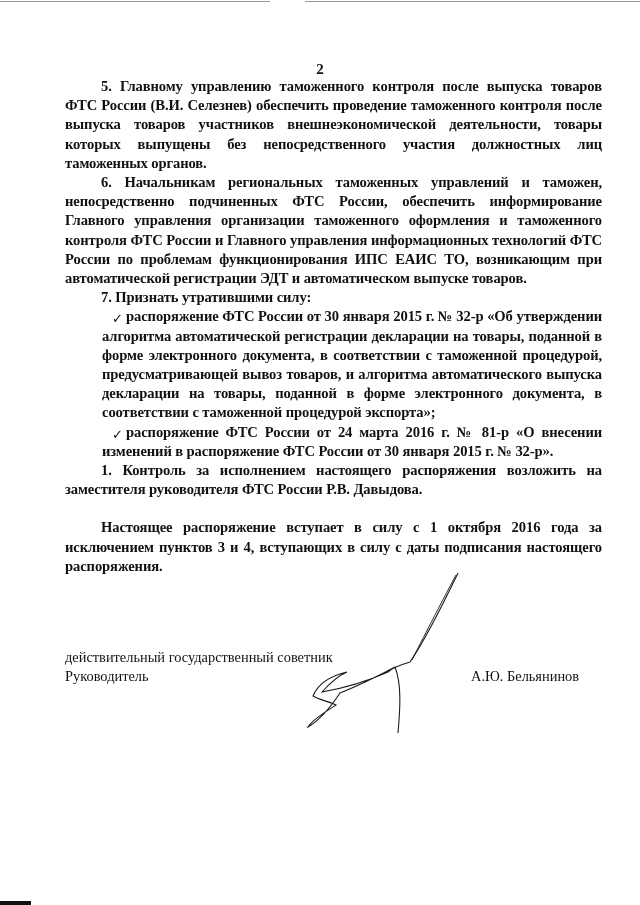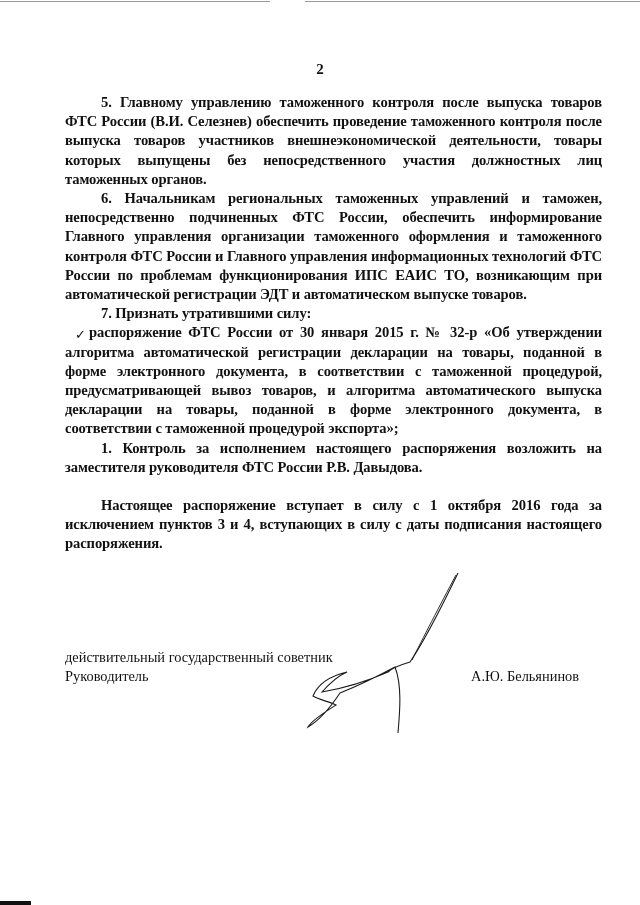--- a/index.html
+++ b/index.html
@@ -7,31 +7,31 @@
       width: 640px; height: 905px; position: relative; overflow: hidden;
       font-family: "Liberation Serif", "DejaVu Serif", serif;
       color: #111111;
     }
     .scan-top { position: absolute; top: 1px; height: 1px; background: #9a9a9a; }
     .page-num {
       position: absolute; top: 61px; left: 0; width: 640px; text-align: center;
       font-size: 15px; font-weight: bold;
     }
     .body-text {
-      position: absolute; left: 65px; top: 93px; width: 537px;
+      position: absolute; left: 65px; top: 77px; width: 537px;
       font-size: 14.6px; line-height: 19.2px; font-weight: bold;
       letter-spacing: -0.1px;
     }
     .para { margin: 0; text-align: justify; text-indent: 36px; }
     .check {
       display: inline-block; width: 14px; margin-left: -14px; margin-right: 0px;
       font-weight: normal; text-indent: 0; position: relative; top: 2px;
       font-family: "DejaVu Sans", sans-serif; font-size: 13px;
     }
-    .item { text-indent: 24px; }
+    .item { text-indent: 24px; margin-left: 37px; }
     .effective { margin-top: 19px; }
     .signature-block {
       position: absolute; left: 65px; top: 648px;
       font-size: 14.4px; line-height: 19px;
     }
     .signer-name {
       position: absolute; left: 471px; top: 668px; font-size: 14.4px;
     }
     .signature-svg { position: absolute; left: 0; top: 0; width: 640px; height: 905px; pointer-events: none; }
     .scan-mark { position: absolute; left: 0; top: 901px; width: 31px; height: 4px; background: #111; }
@@ -42,20 +42,21 @@
 <div class="scan-top" style="left:0;width:270px;"></div>
 <div class="scan-top" style="left:305px;width:335px;"></div>
 
 <div class="page-num">2</div>
 
 <div class="body-text">
   <p class="para">5. Главному управлению таможенного контроля после выпуска товаров ФТС России (В.И. Селезнев) обеспечить проведение таможенного контроля после выпуска товаров участников внешнеэкономической деятельности, товары которых выпущены без непосредственного участия должностных лиц таможенных органов.</p>
   <p class="para">6. Начальникам региональных таможенных управлений и таможен, непосредственно подчиненных ФТС России, обеспечить информирование Главного управления организации таможенного оформления и таможенного контроля ФТС России и Главного управления информационных технологий ФТС России по проблемам функционирования ИПС ЕАИС ТО, возникающим при автоматической регистрации ЭДТ и автоматическом выпуске товаров.</p>
   <p class="para">7. Признать утратившими силу:</p>
   <p class="para item"><span class="check">✓</span><span>распоряжение ФТС России от 30 января 2015 г. № 32-р «Об утверждении алгоритма автоматической регистрации декларации на товары, поданной в форме электронного документа, в соответствии с таможенной процедурой, предусматривающей вывоз товаров, и алгоритма автоматического выпуска декларации на товары, поданной в форме электронного документа, в соответствии с таможенной процедурой экспорта»;</span></p>
+  <p class="para item"><span class="check">✓</span><span>распоряжение ФТС России от 24 марта 2016 г. № 81-р «О внесении изменений в распоряжение ФТС России от 30 января 2015 г. № 32-р».</span></p>
   <p class="para">1. Контроль за исполнением настоящего распоряжения возложить на заместителя руководителя ФТС России Р.В. Давыдова.</p>
   <p class="para effective">Настоящее распоряжение вступает в силу с 1 октября 2016 года за исключением пунктов 3 и 4, вступающих в силу с даты подписания настоящего распоряжения.</p>
 </div>
 
 <div class="signature-block">
   <div>действительный государственный советник</div>
   <div>Руководитель</div>
 </div>
 
 <div class="signer-name">А.Ю. Бельянинов</div>

